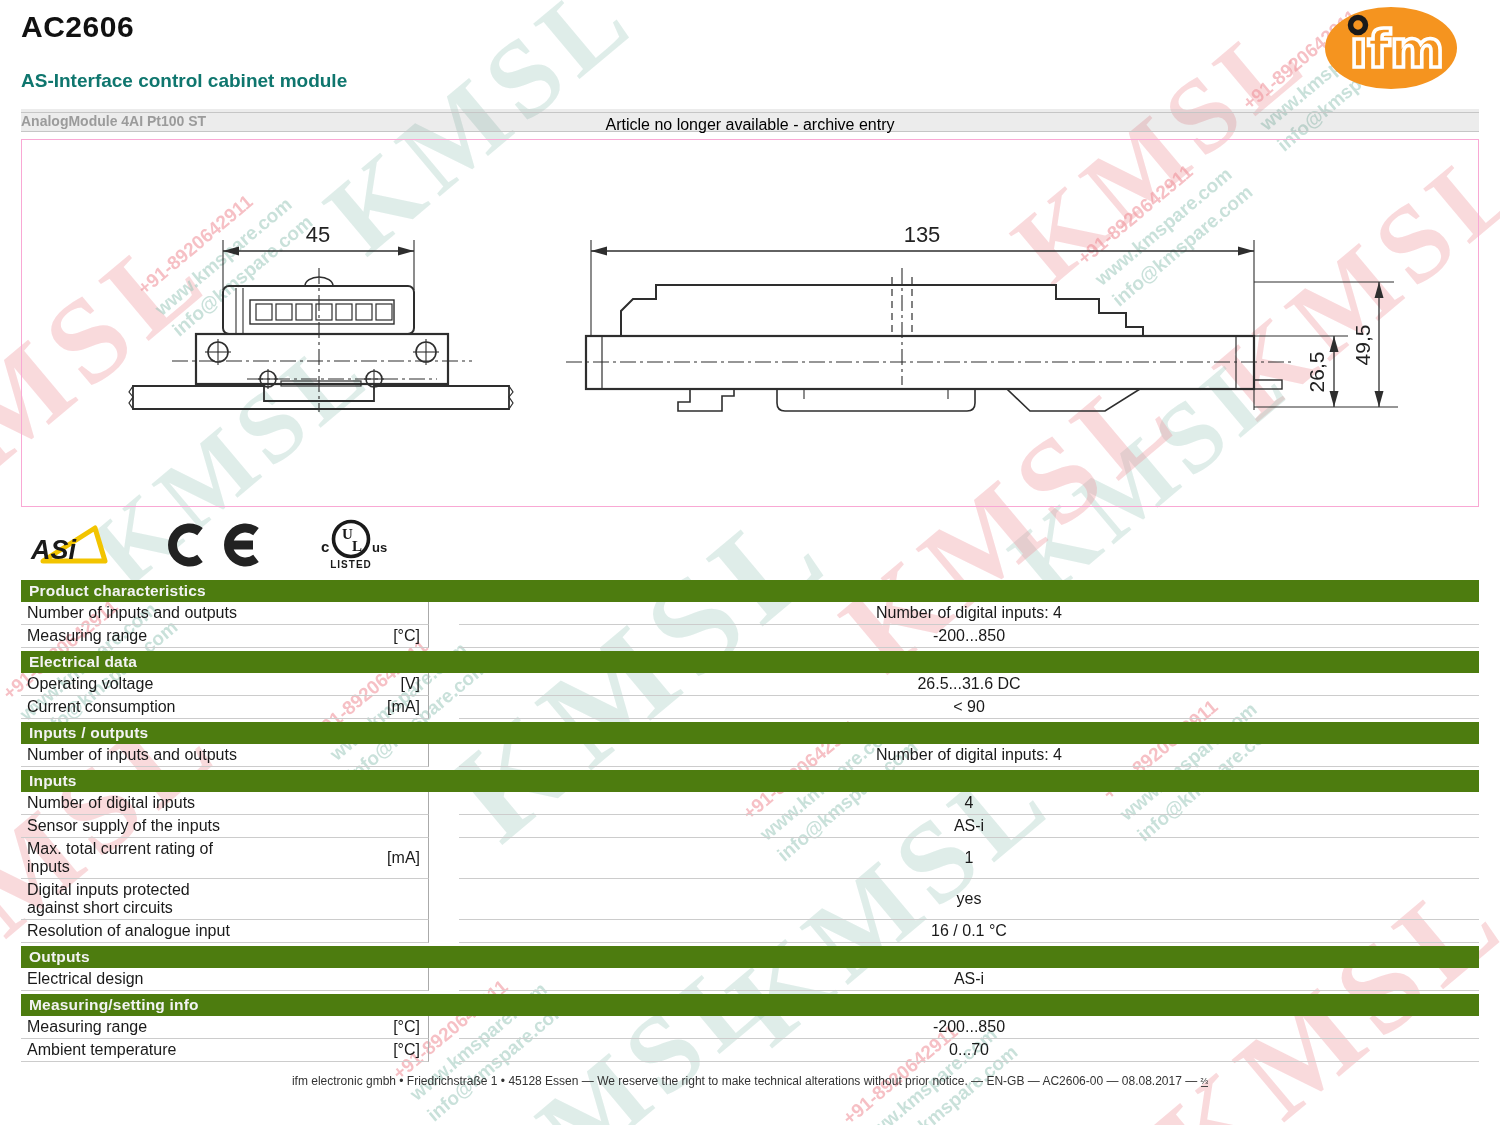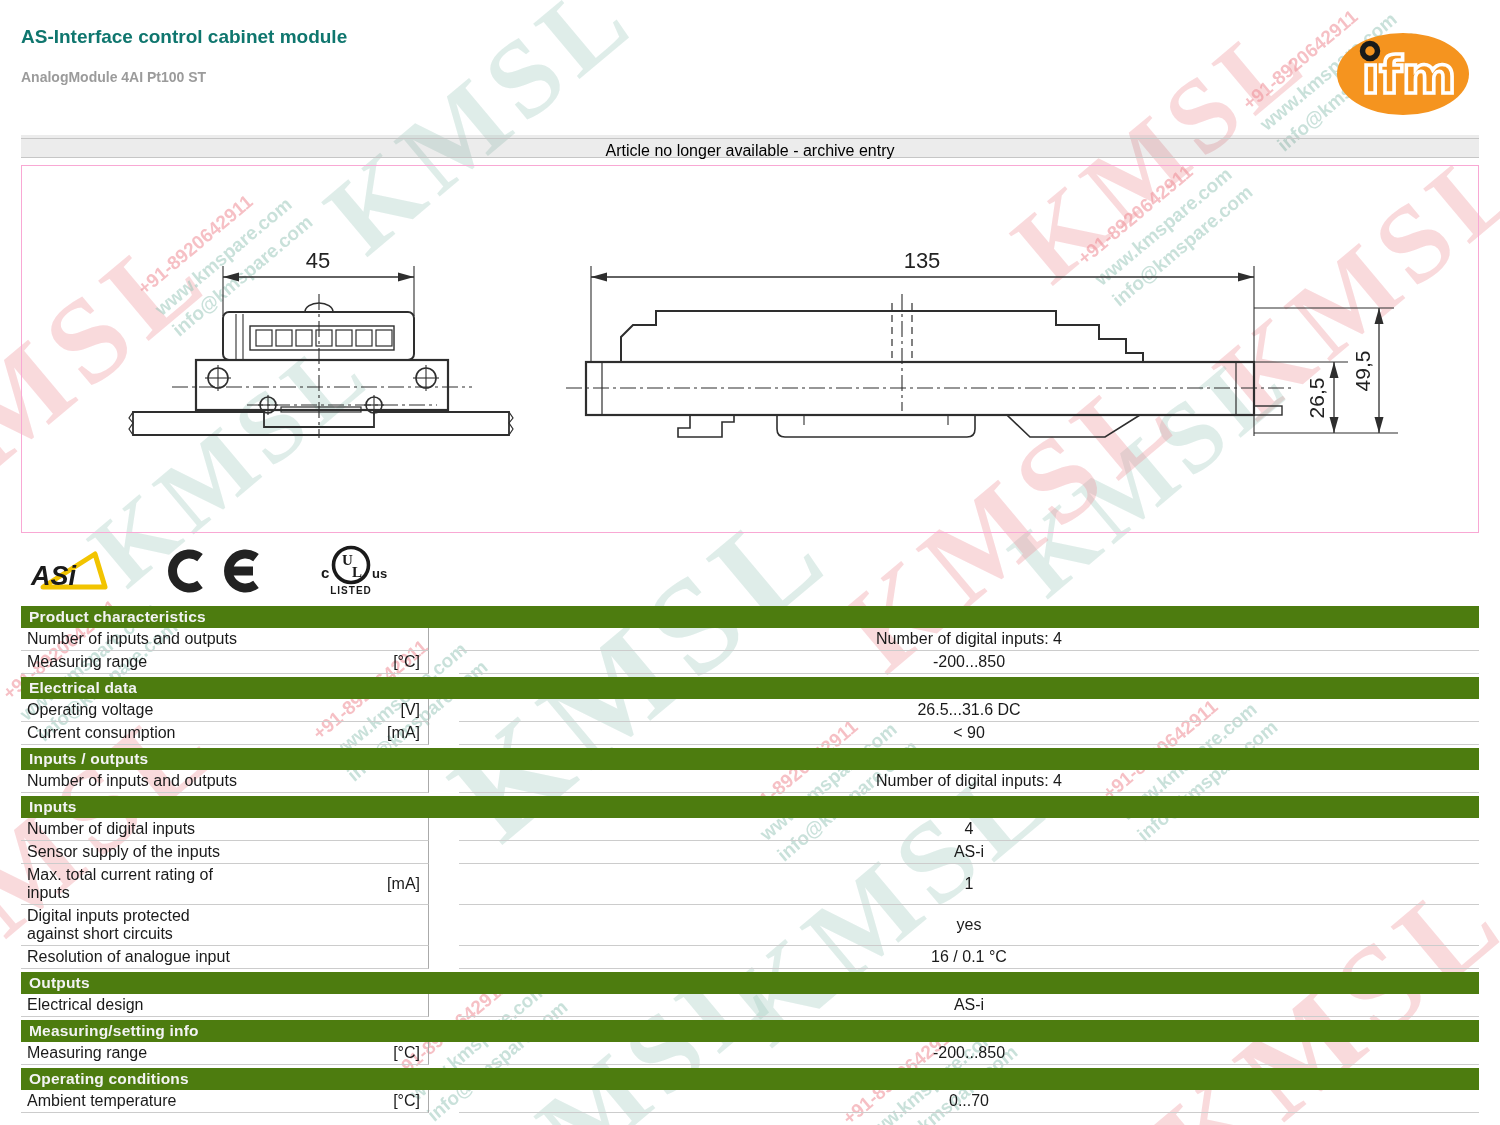--- a/index.html
+++ b/index.html
@@ -17,21 +17,21 @@
   .wm-cluster .ph { color:#ef8d96; display:block; }
   .wm-cluster .ur { color:#9ec9bd; display:block; }
 
   
   .content { position:relative; z-index:2; padding:0 21px; }
 
   header { position:relative; height:112px; }
   .product-code { font-size:30px; font-weight:bold; color:#111; padding-top:10px; letter-spacing:.5px; }
   .doc-title { font-size:19px; font-weight:bold; color:#0f766e; margin-top:26px; }
   .doc-subtitle { font-size:14px; font-weight:bold; color:#9b9b9b; margin-top:21px; }
-  .logo-wrap { position:absolute; right:6px; top:4px; }
+  .logo-wrap { position:absolute; right:18px; top:4px; }
 
   .banner { height:20px; line-height:24px; text-align:center; font-size:16px; color:#000000;
             background:rgba(120,120,120,.14); border:1px solid #c6c6c6; border-left:0; border-right:0;
             box-shadow:0 -3px 0 0 rgba(180,180,180,.25); }
 
   .drawing-box { margin-top:7px; height:368px; border:1px solid #f9a8d4; position:relative; }
   .drawing-box svg { display:block; }
 
   .cert-row { margin-top:12px; height:52px; display:flex; align-items:center; gap:36px; padding-left:8px; }
 
@@ -116,20 +116,21 @@
     <div class="wm wm-cluster" style="left:930px; top:1085px;">
       <span class="ph">+91-8920642911</span>
       <span class="ur">www.kmspare.com</span>
       <span class="ur">info@kmspare.com</span>
     </div>
   </div>
 
   <div class="content">
 
     <header>
+      <div class="product-code">AC2606</div>
       <div class="doc-title">AS-Interface control cabinet module</div>
       <div class="doc-subtitle">AnalogModule 4AI Pt100 ST</div>
       <div class="logo-wrap">
         <svg width="140" height="88" viewBox="0 0 140 88">
           <ellipse cx="70" cy="44" rx="66" ry="41" fill="#f5941f"></ellipse>
           <text x="76" y="63" font-size="52" font-weight="bold" text-anchor="middle" fill="none" stroke="#ffffff" stroke-width="3.6" font-family="'DejaVu Sans', sans-serif">ıfm</text>
           <circle cx="37" cy="21" r="7.5" fill="none" stroke="#1a1a1a" stroke-width="5.5"></circle>
         </svg>
       </div>
     </header>
@@ -355,21 +356,20 @@
       <div class="tsection">Measuring/setting info</div>
       <div class="trow">
         <div class="tlabel">
             <span>Measuring range</span>
           </div>
         <div class="tunit">[°C]</div>
         <div class="tgap"></div>
         <div class="tvalue">-200...850</div>
       </div>
 
-      <div class="tsection">Operating conditions</div>
       <div class="trow">
         <div class="tlabel">
             <span>Ambient temperature</span>
           </div>
         <div class="tunit">[°C]</div>
         <div class="tgap"></div>
         <div class="tvalue">0...70</div>
       </div>
 
     </div>

